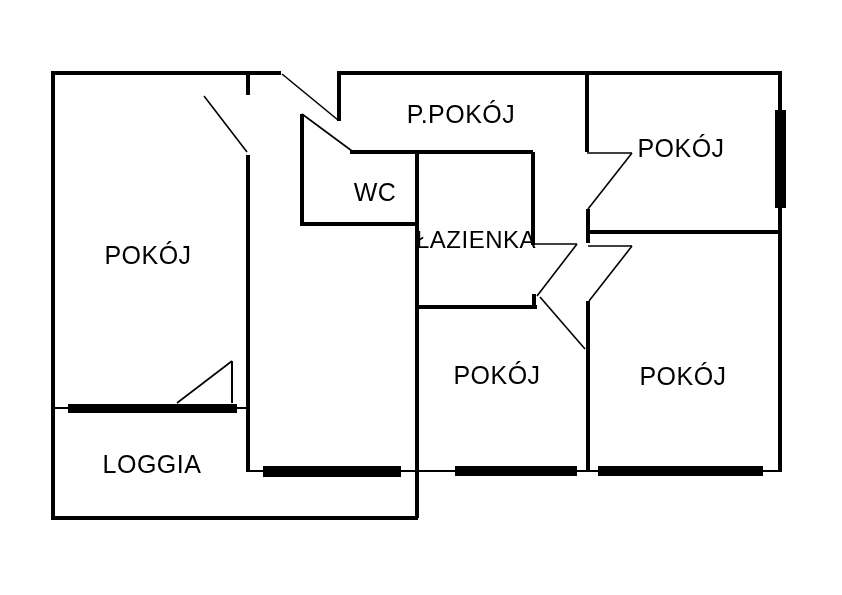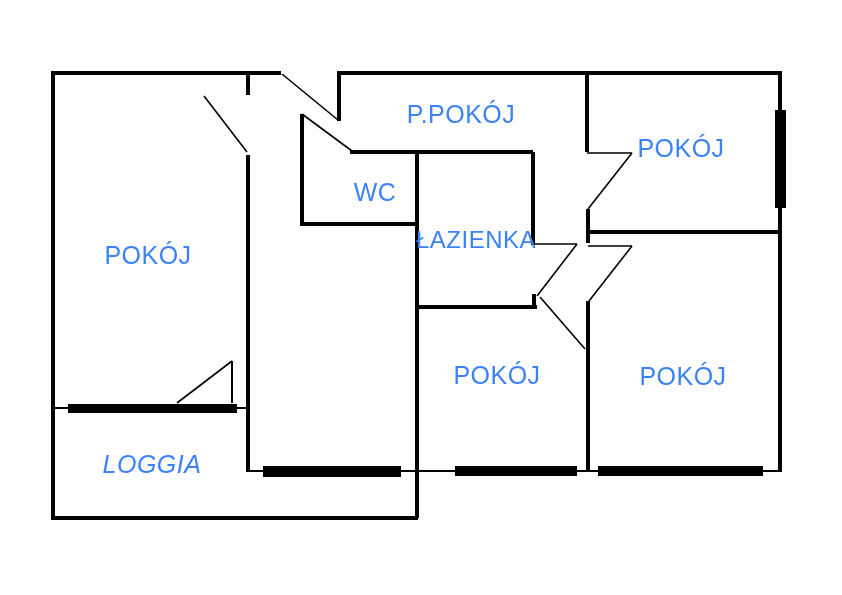--- a/index.html
+++ b/index.html
@@ -8,35 +8,35 @@
     width:842px;height:595px;
     background:#ffffff;
     font-family:"Liberation Sans", sans-serif;
     overflow:hidden;
   }
   #plan-svg{position:absolute;left:0;top:0;}
   .lbl{
     position:absolute;
     transform:translate(-50%,-50%);
     font-size:25px;
-    color:#3b82f6;
+    color:#000000;
     letter-spacing:0.5px;
     white-space:nowrap;
     user-select:none;
   }
   .lbl.small2line{text-align:center;line-height:27px;font-size:24px;}
   #lbl-pokoj-tl{left:148px;top:255px;}
   #lbl-ppokoj{left:461px;top:114px;}
   #lbl-pokoj-tr{left:681px;top:148px;}
   #lbl-wc{left:375px;top:192px;}
   #lbl-lazienka{left:476px;top:239px;}
   #lbl-kuchnia{left:329px;top:310px;}
   #lbl-pokoj-bm{left:497px;top:375px;}
   #lbl-pokoj-br{left:683px;top:376px;}
-  #lbl-loggia{left:152px;top:464px;font-style:italic;}
+  #lbl-loggia{left:152px;top:464px;}
 </style>
 </head>
 <body>
 
 <div id="stage">
   <svg id="plan-svg" width="842" height="595" viewBox="0 0 842 595">
     <g id="layer-thin">
         <line x1="53" y1="408" x2="248" y2="408" stroke="#000000" stroke-width="2"></line>
         <line x1="248" y1="471" x2="780" y2="471" stroke="#000000" stroke-width="2"></line>
         <line x1="533" y1="244" x2="577" y2="244" stroke="#000000" stroke-width="1.5"></line>

